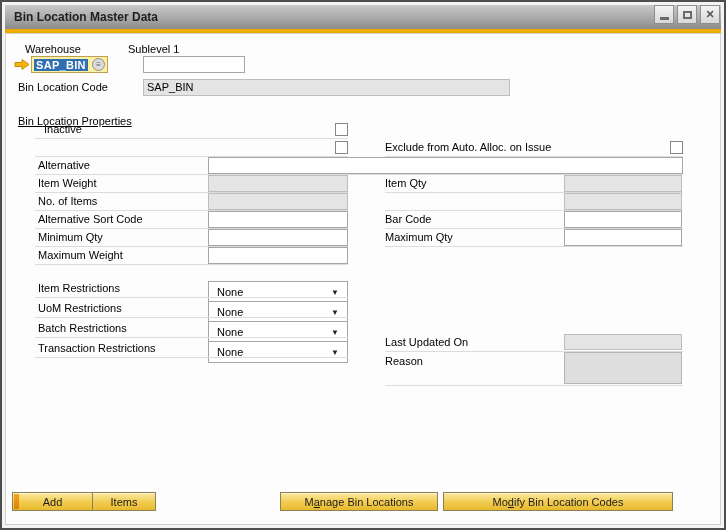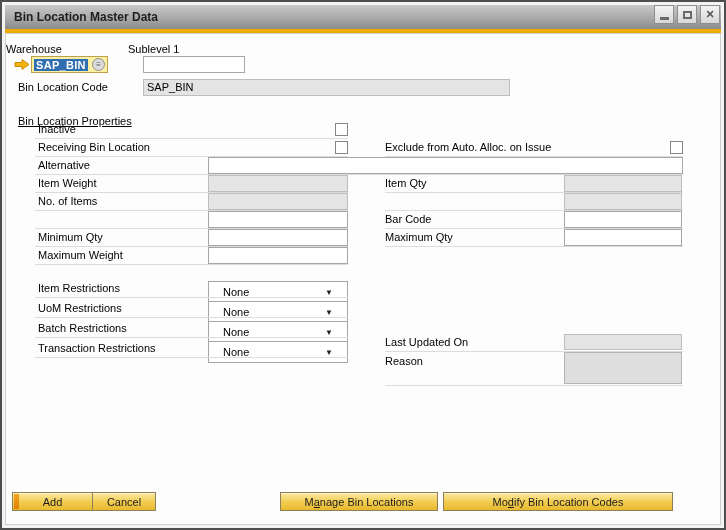--- a/index.html
+++ b/index.html
@@ -25,21 +25,21 @@
   .fld.dis{background:#e4e4e4;border-color:#bdbdbd;}
   .fld.area{background:#dedede;border-color:#b5b5b5;}
   input.fld{font-family:"Liberation Sans",sans-serif;outline:none;}
   .whfld{position:absolute;box-sizing:border-box;height:17px;border:1px solid #bda04e;
          background:#fcf0a2;display:flex;align-items:center;padding:0 2px;font-size:11px;}
   .sel{background:#2f6fb2;color:#fff;padding:0 2px;font-weight:600;letter-spacing:.3px;}
   .cfl{margin-left:auto;width:11px;height:11px;border-radius:50%;border:1px solid #8f8f8f;
        background:#dcdcdc;color:#666;font-size:8px;line-height:11px;text-align:center;}
   .cb{position:absolute;width:13px;height:13px;box-sizing:border-box;border:1px solid #868686;background:#fff;}
   .ddl{position:absolute;box-sizing:border-box;height:22px;border:1px solid #a6a6a6;background:#fff;
-       display:flex;align-items:center;font-size:11px;padding:0 14px;}
+       display:flex;align-items:center;font-size:11px;padding:0 8px;}
   .arr{margin-left:auto;font-size:8px;color:#222;}
   .sep{position:absolute;height:1px;background:#dcdcdc;}
   .btn{position:absolute;box-sizing:border-box;height:19px;border:1px solid #8a7f56;
        background:linear-gradient(#fbe9a4,#f3cf57 48%,#e9b92c);
        font-size:11px;color:#1d1d1d;display:flex;align-items:center;justify-content:center;
        font-family:"Liberation Sans",sans-serif;cursor:default;box-shadow:inset 0 1px 0 #fff3c9;}
   .btn .dflt{position:absolute;left:1px;top:1px;bottom:1px;width:5px;
              background:linear-gradient(#f6a41f,#e07f07);}
   .ak{text-decoration:underline;}
   .arrow-icon{position:absolute;}
@@ -60,44 +60,43 @@
         <span class="max-glyph"></span>
       </div>
     <div class="wbtn">
         <span>✕</span>
       </div>
   </div>
   <div class="goldbar"></div>
 
   <div class="content">
 
-    <span class="lbl" style="left:0;top:7px;">Warehouse</span>
+    <span class="lbl" style="left:19px;top:7px;">Warehouse</span>
     <span class="lbl" style="left:122px;top:7px;">Sublevel 1</span>
 
     <svg class="arrow-icon" style="left:8px;top:24px;" width="16" height="13" viewBox="0 0 16 13">
       <path d="M1 4.5 h7 V1.5 l7 5 -7 5 V8.5 H1 z" fill="#f6b40b" stroke="#c78f00" stroke-width="1"></path>
     </svg>
 
     <div class="whfld" style="left:25px;top:22px;width:77px;">
       <span class="sel">SAP_BIN</span>
       <span class="cfl">≡</span>
     </div>
 
     <input class="fld" style="left: 137px; top: 22px; width: 102px;" value="">
 
     <span class="lbl" style="left:12px;top:45px;">Bin Location Code</span>
     <div class="fld dis" style="left:137px;top:45px;width:367px;">SAP_BIN</div>
 
     <span class="seclink" style="left:12px;top:69px;">Bin Location Properties</span>
 
-    <span class="lbl" style="left:32px;top:87px;">Inactive</span>
+    <span class="lbl" style="left:38px;top:87px;">Inactive</span>
     <span class="cb" style="left:329px;top:89px;"></span>
     <div class="sep" style="left:29px;top:104px;width:313px;"></div>
 
-    <span class="lbl" style="left:32px;top:105px;">Receiving Bin Location</span>
     <span class="cb" style="left:329px;top:107px;"></span>
     <span class="lbl" style="left:379px;top:105px;">Exclude from Auto. Alloc. on Issue</span>
     <span class="cb" style="left:664px;top:107px;"></span>
     <div class="sep" style="left:29px;top:122px;width:313px;"></div>
     <div class="sep" style="left:379px;top:122px;width:298px;"></div>
 
     <span class="lbl" style="left:32px;top:123px;">Alternative</span>
     <input class="fld" style="left: 202px; top: 123px; width: 475px;" value="">
     <div class="sep" style="left:29px;top:140px;width:648px;"></div>
 
@@ -107,20 +106,21 @@
     <div class="fld dis" style="left:558px;top:141px;width:118px;"></div>
     <div class="sep" style="left:29px;top:158px;width:313px;"></div>
     <div class="sep" style="left:379px;top:158px;width:298px;"></div>
 
     <span class="lbl" style="left:32px;top:159px;">No. of Items</span>
     <div class="fld dis" style="left:202px;top:159px;width:140px;"></div>
     <div class="fld dis" style="left:558px;top:159px;width:118px;"></div>
     <div class="sep" style="left:29px;top:176px;width:313px;"></div>
     <div class="sep" style="left:379px;top:176px;width:298px;"></div>
 
+    <span class="lbl" style="left:32px;top:177px;">Alternative Sort Code</span>
     <input class="fld" style="left: 202px; top: 177px; width: 140px;" value="">
     <span class="lbl" style="left:379px;top:177px;">Bar Code</span>
     <input class="fld" style="left: 558px; top: 177px; width: 118px;" value="">
     <div class="sep" style="left:29px;top:194px;width:313px;"></div>
     <div class="sep" style="left:379px;top:194px;width:298px;"></div>
 
     <span class="lbl" style="left:32px;top:195px;">Minimum Qty</span>
     <input class="fld" style="left: 202px; top: 195px; width: 140px;" value="">
     <span class="lbl" style="left:379px;top:195px;">Maximum Qty</span>
     <input class="fld" style="left: 558px; top: 195px; width: 118px;" value="">
@@ -165,21 +165,21 @@
 
     <span class="lbl" style="left:379px;top:319px;">Reason</span>
     <div class="fld area" style="left:558px;top:318px;width:118px;height:32px;"></div>
     <div class="sep" style="left:379px;top:351px;width:298px;"></div>
 
     <div class="btn" style="left:6px;top:458px;width:81px;">
       <span class="dflt"></span>
       <span>Add</span>
     </div>
     <div class="btn" style="left:86px;top:458px;width:64px;">
-      <span>Cancel</span>
+      <span>Items</span>
     </div>
     <div class="btn" style="left:274px;top:458px;width:158px;">
       <span><span>M</span><span class="ak">a</span><span>nage Bin Locations</span></span>
     </div>
     <div class="btn" style="left:437px;top:458px;width:230px;">
       <span><span>Mo</span><span class="ak">d</span><span>ify Bin Location Codes</span></span>
     </div>
 
   </div>
 </div>

